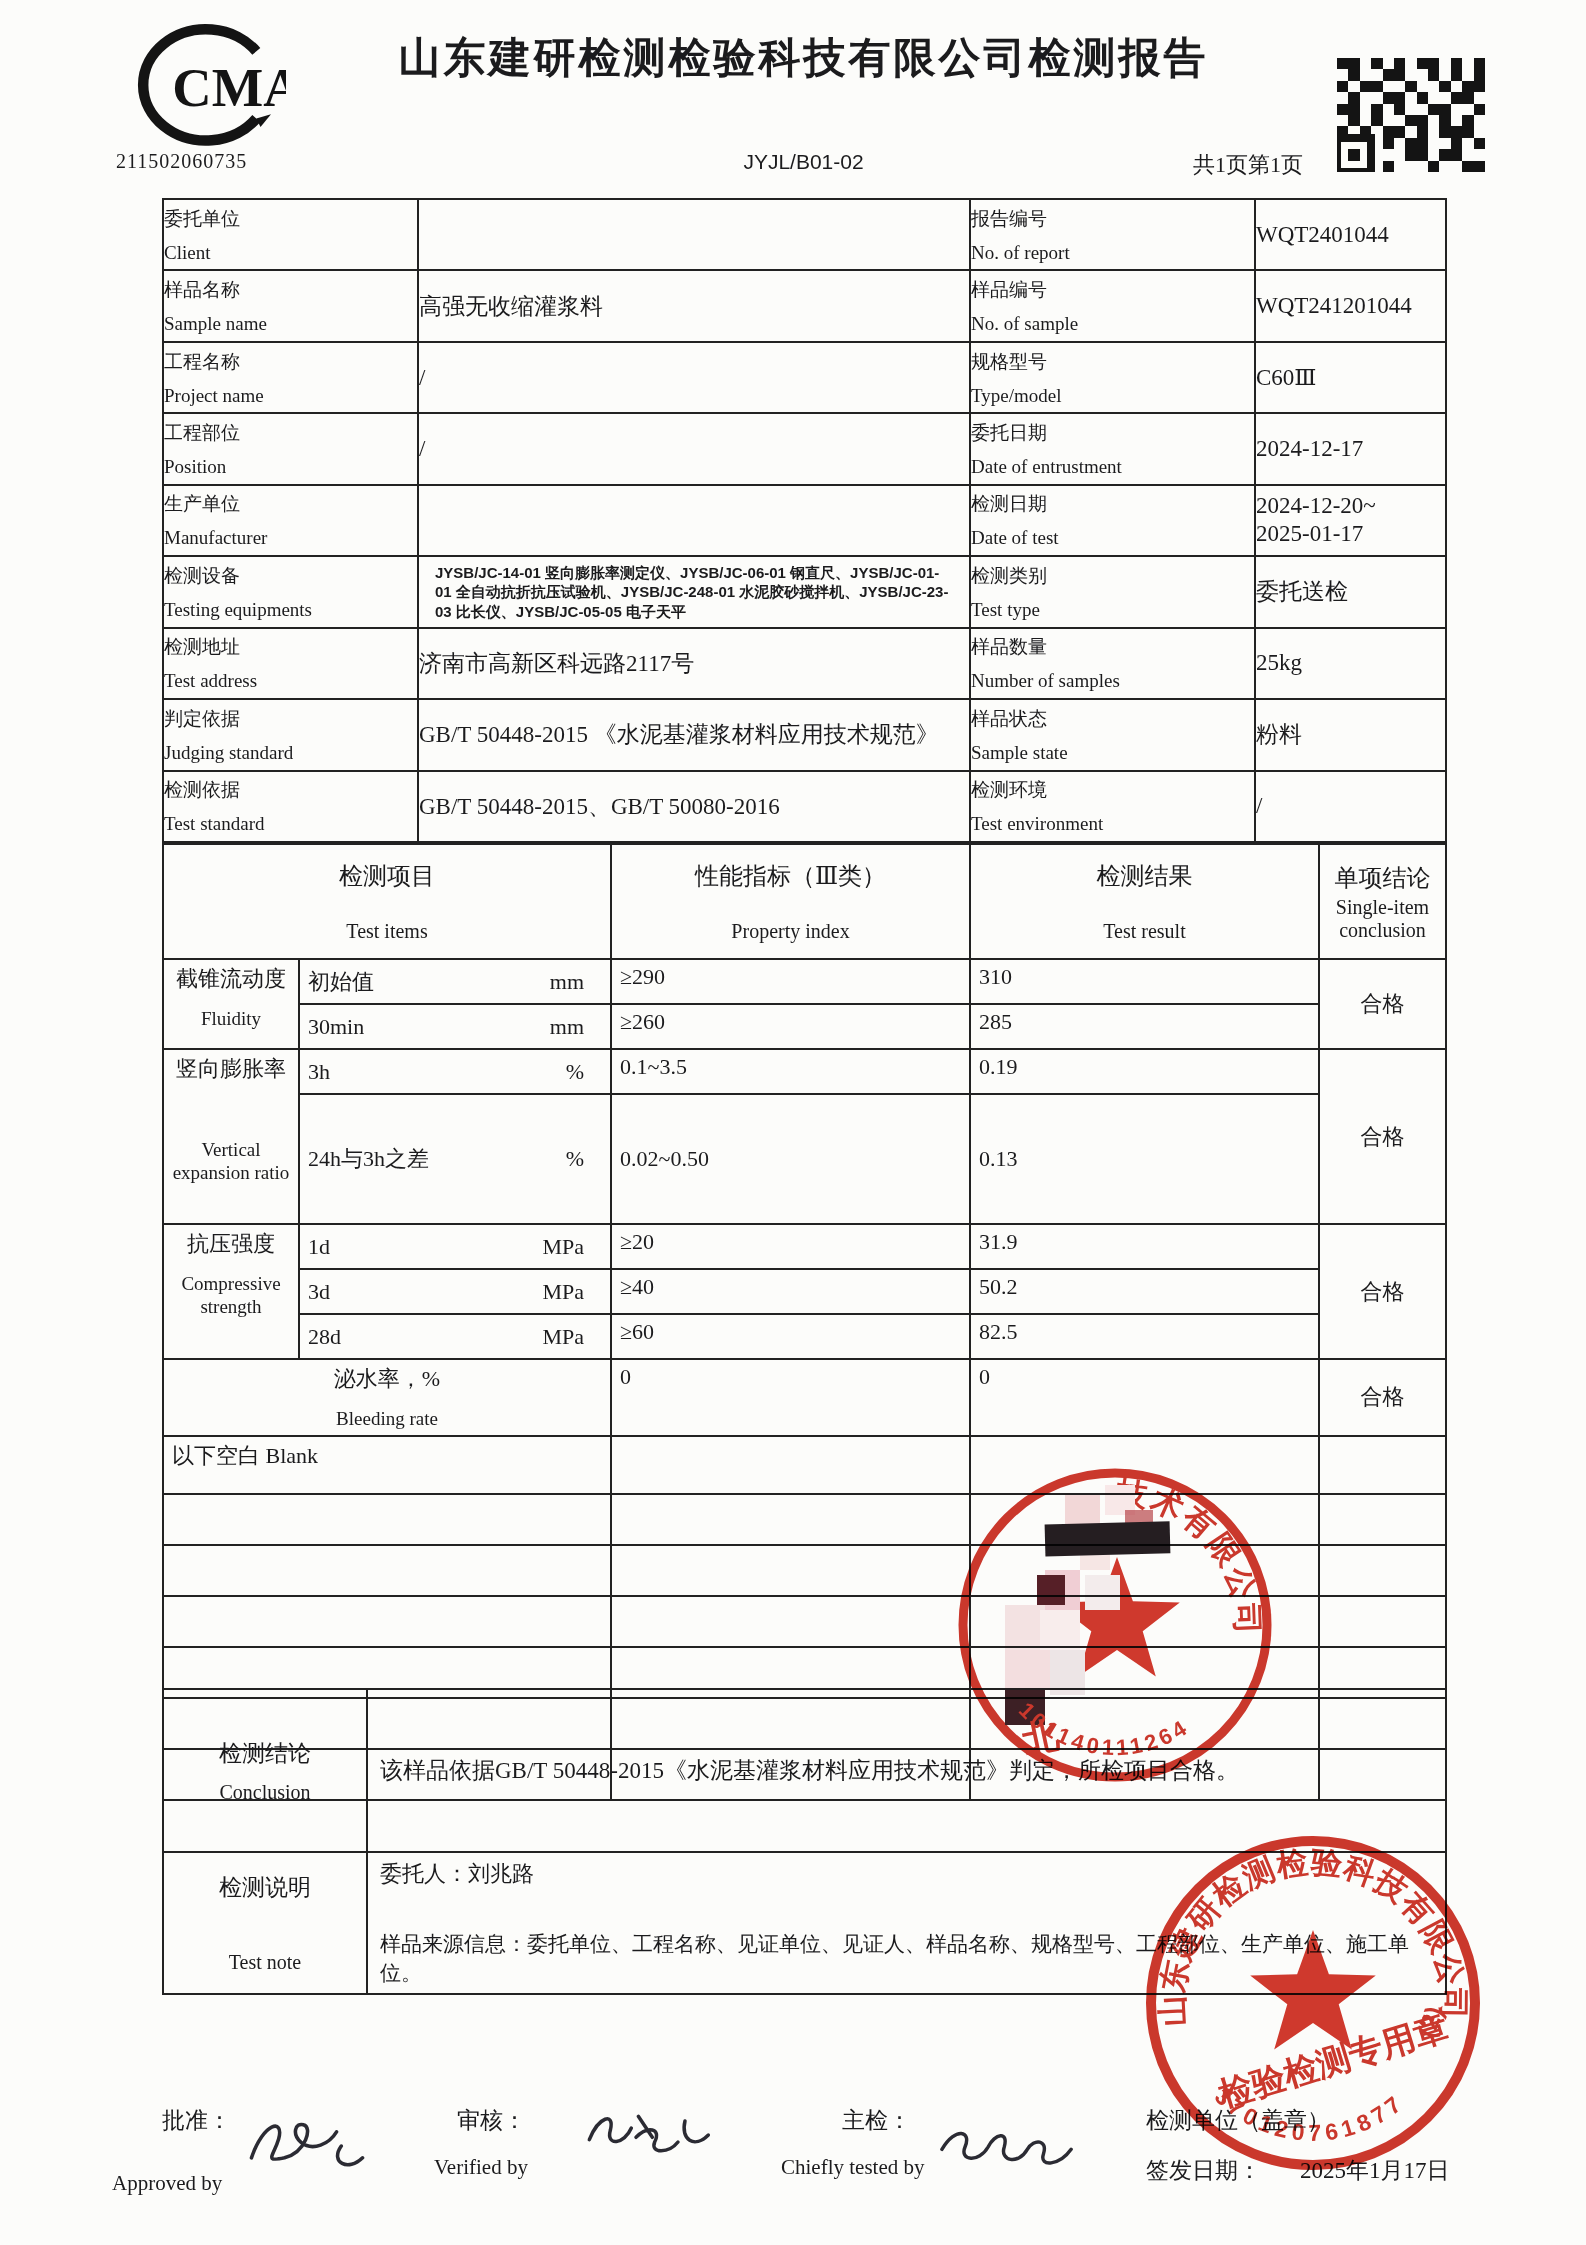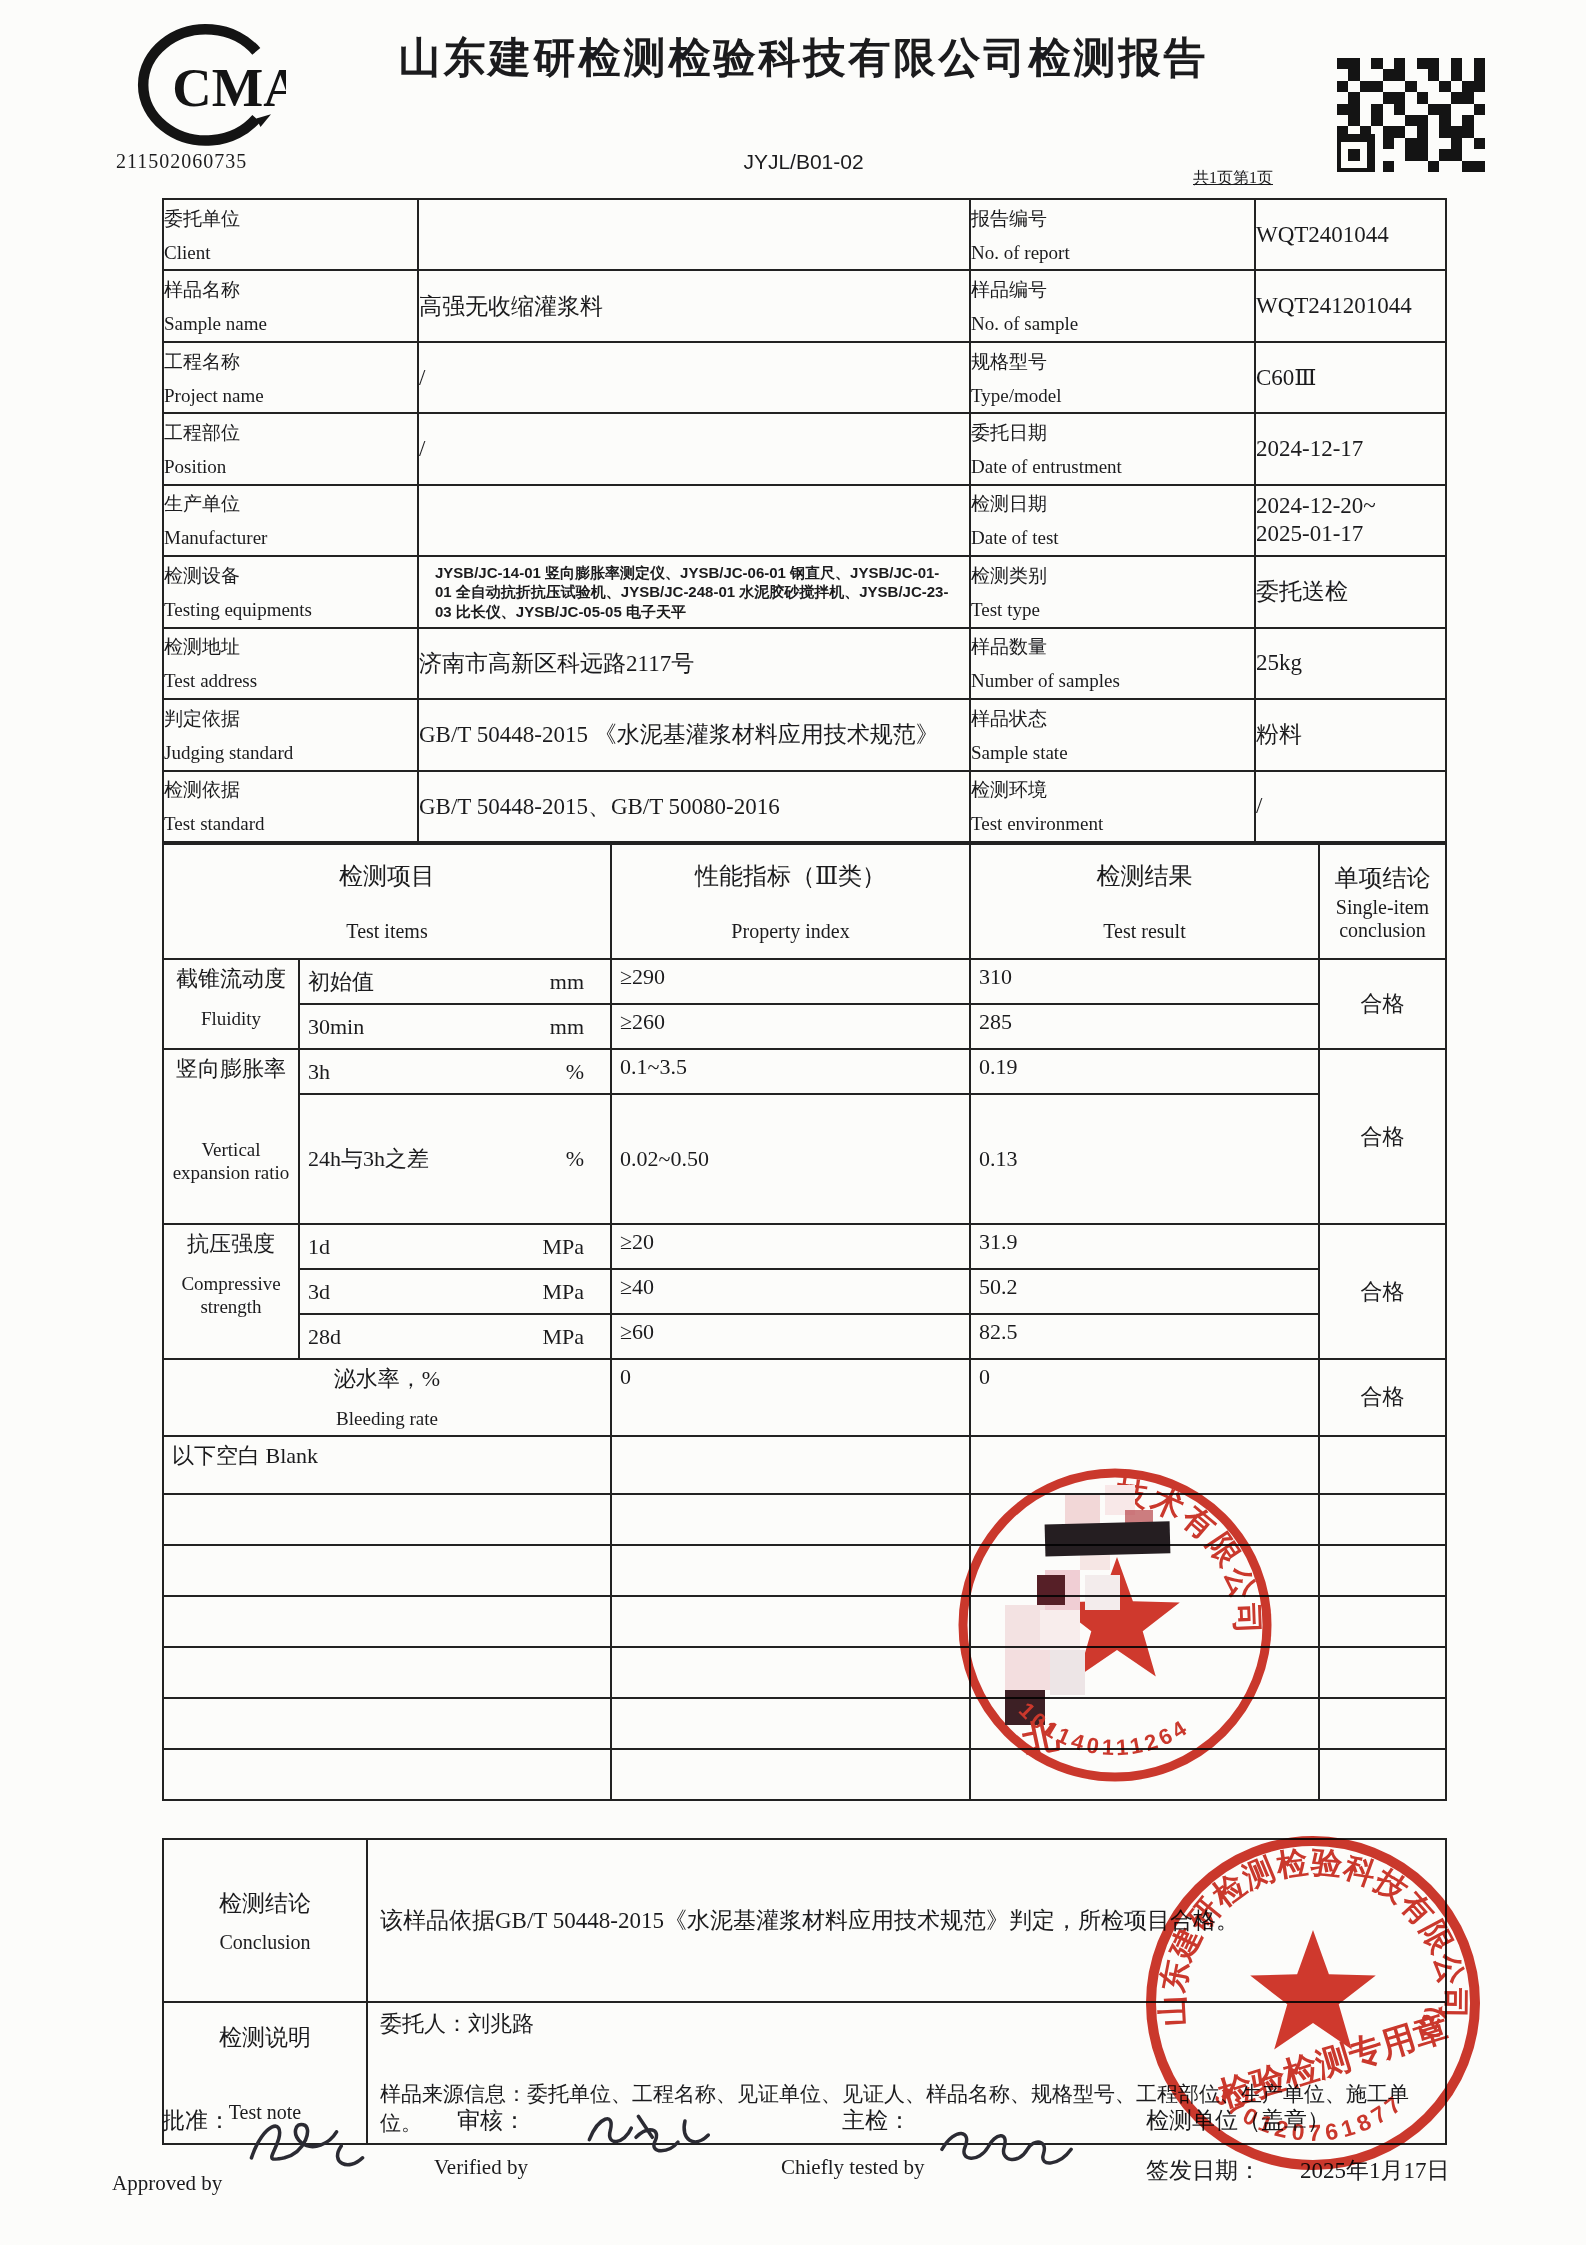--- a/index.html
+++ b/index.html
@@ -6,21 +6,21 @@
   .page{position:relative;width:1586px;height:2245px;background:#fcfcfa;overflow:hidden;
         font-family:"Liberation Serif","DejaVu Serif",serif;color:#1b1b1d;}
   .abs{position:absolute;}
   .sans{font-family:"Liberation Sans","DejaVu Sans",sans-serif;}
   .ctr{text-align:center;}
 
   
   .title-zh{left:162px;top:30px;width:1283px;font-size:42px;font-weight:bold;letter-spacing:3px;}
   .title-en{left:162px;top:90px;width:1283px;font-size:22px;font-weight:bold;}
   .form-code{left:162px;top:150px;width:1283px;font-size:21px;}
-  .page-count{left:1193px;top:168px;font-size:16px;text-decoration:underline;}
+  .page-count{left:1193px;top:150px;font-size:22px;}
   .cma-num{left:116px;top:150px;font-size:20px;letter-spacing:1px;}
 
   
   table{border-collapse:collapse;table-layout:fixed;}
   td{border:2px solid #222;vertical-align:middle;overflow:hidden;}
   .info{left:162px;top:198px;width:1283px;height:645px;}
   .info td{padding:0;}
   .lab{padding:6px 8px;}
   .lab .zh{font-size:19px;}
   .lab .en{font-size:19px;margin-top:10px;}
@@ -37,21 +37,21 @@
   .hdr-tight .en{margin-top:2px;line-height:1.15;}
   .grp{padding:4px 4px;vertical-align:top;text-align:center;}
   .grp .zh{font-size:22px;}
   .grp .en{font-size:19px;margin-top:14px;line-height:1.2;}
   .itm{padding:2px 26px 2px 8px;}
   .itm .flex{display:flex;justify-content:space-between;align-items:center;}
   .num{padding:2px 8px;vertical-align:top;padding-top:4px;}
   .pass{text-align:center;font-size:23px;}
   .blankrow{vertical-align:top;padding:4px 8px;font-size:21px;}
 
-  .conc{left:162px;top:1838px;width:1283px;}
+  .conc{left:162px;top:1688px;width:1283px;}
   .conc .lab2{text-align:center;font-size:23px;}
   .conc .lab2 .en{font-size:20px;margin-top:12px;}
   .conc .body{font-size:23px;padding:6px 12px;vertical-align:middle;}
   .note-body{display:flex;flex-direction:column;height:128px;justify-content:space-between;}
   .note-body .ln1{font-size:22px;}
   .note-body .ln2{font-size:21px;line-height:1.35;}
 
   
   .foot-zh{font-size:23px;}
   .foot-en{font-size:21px;}

